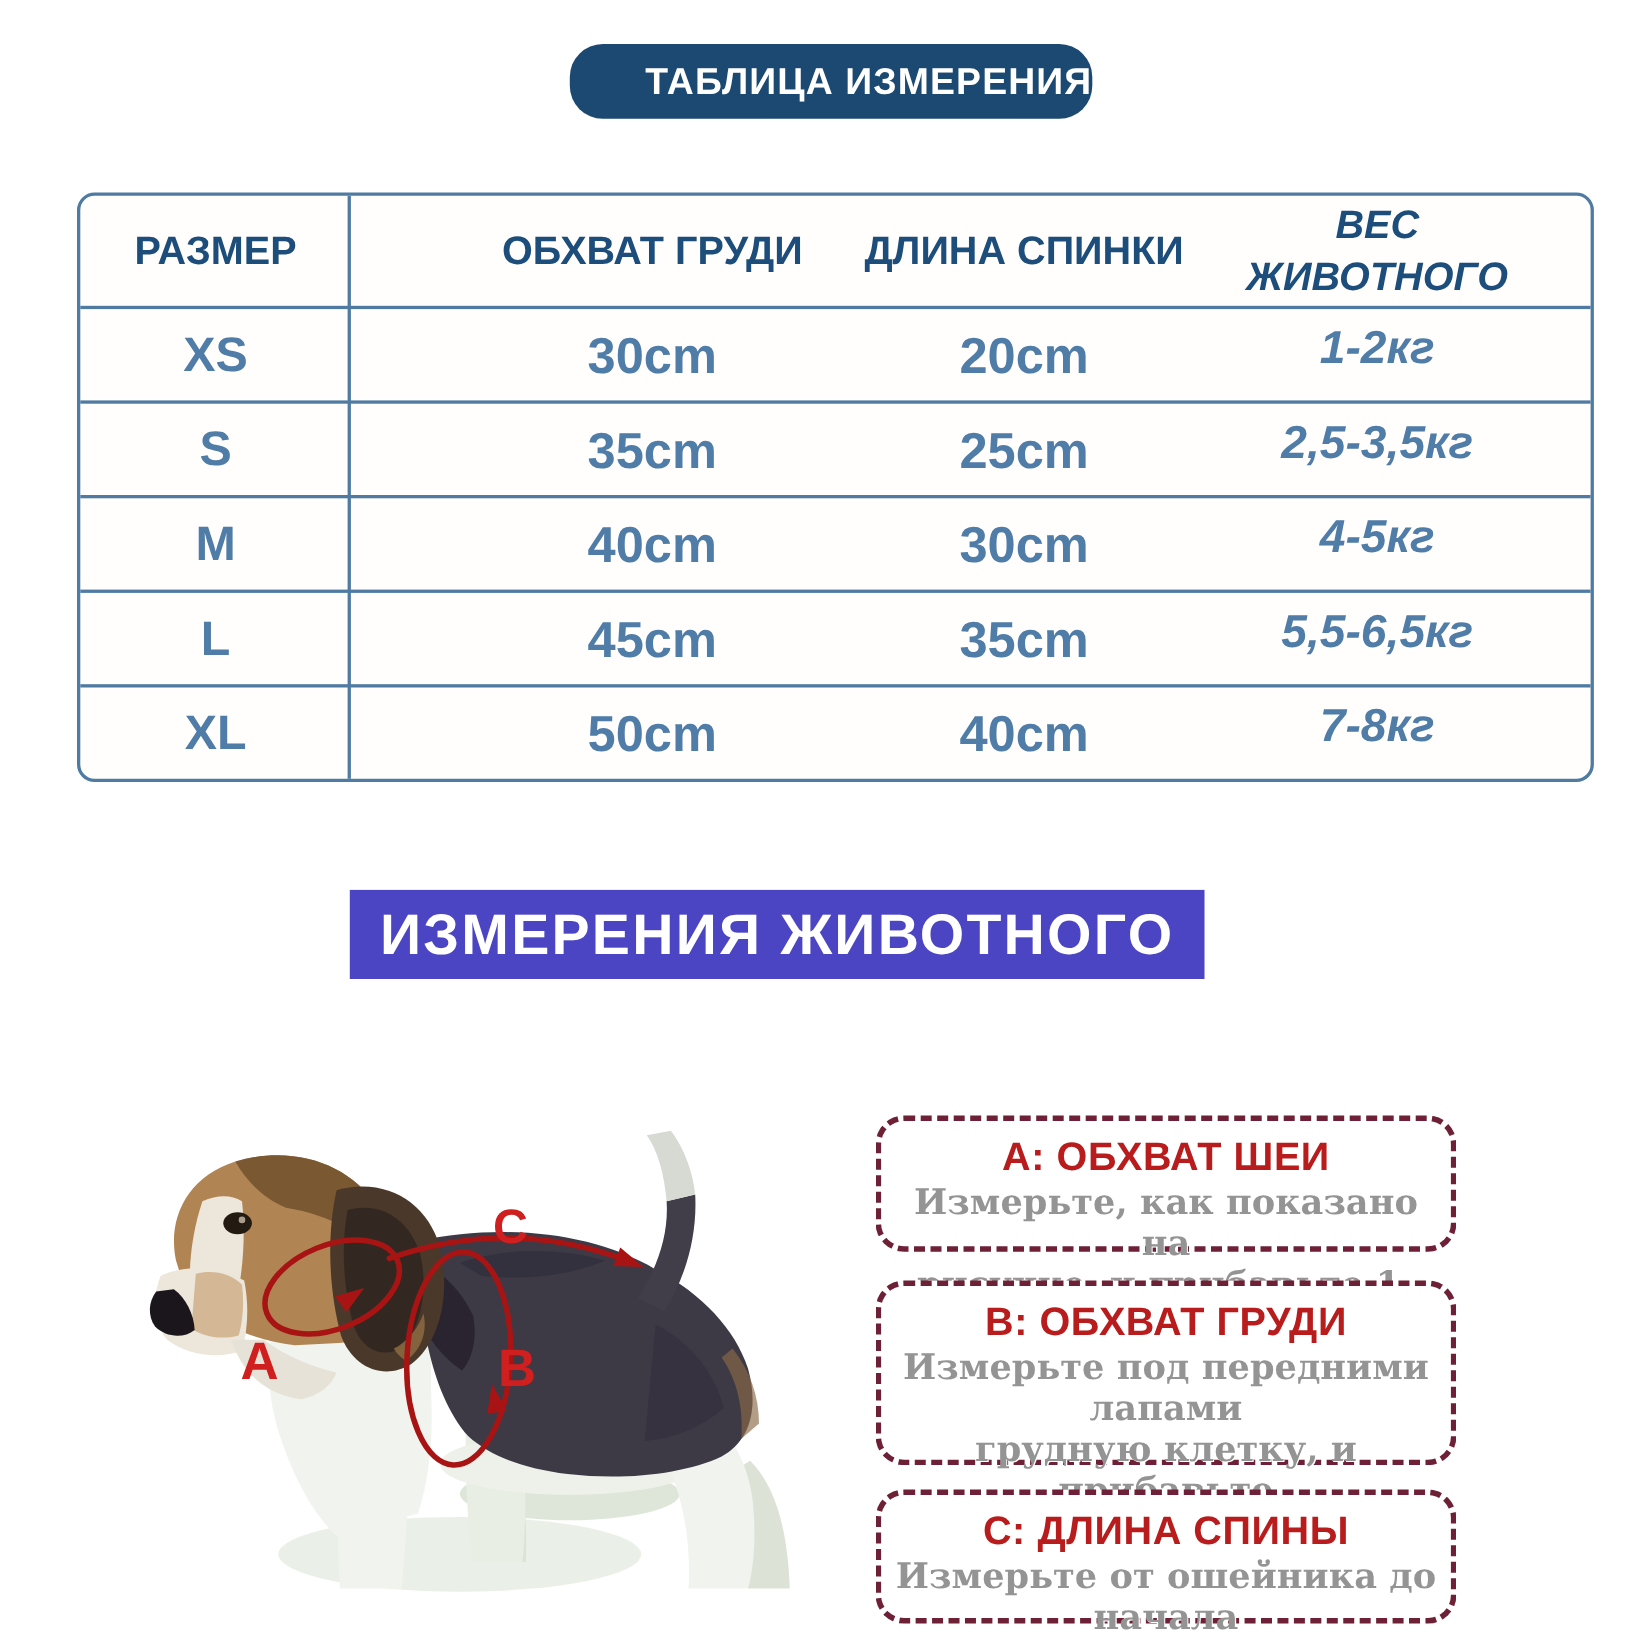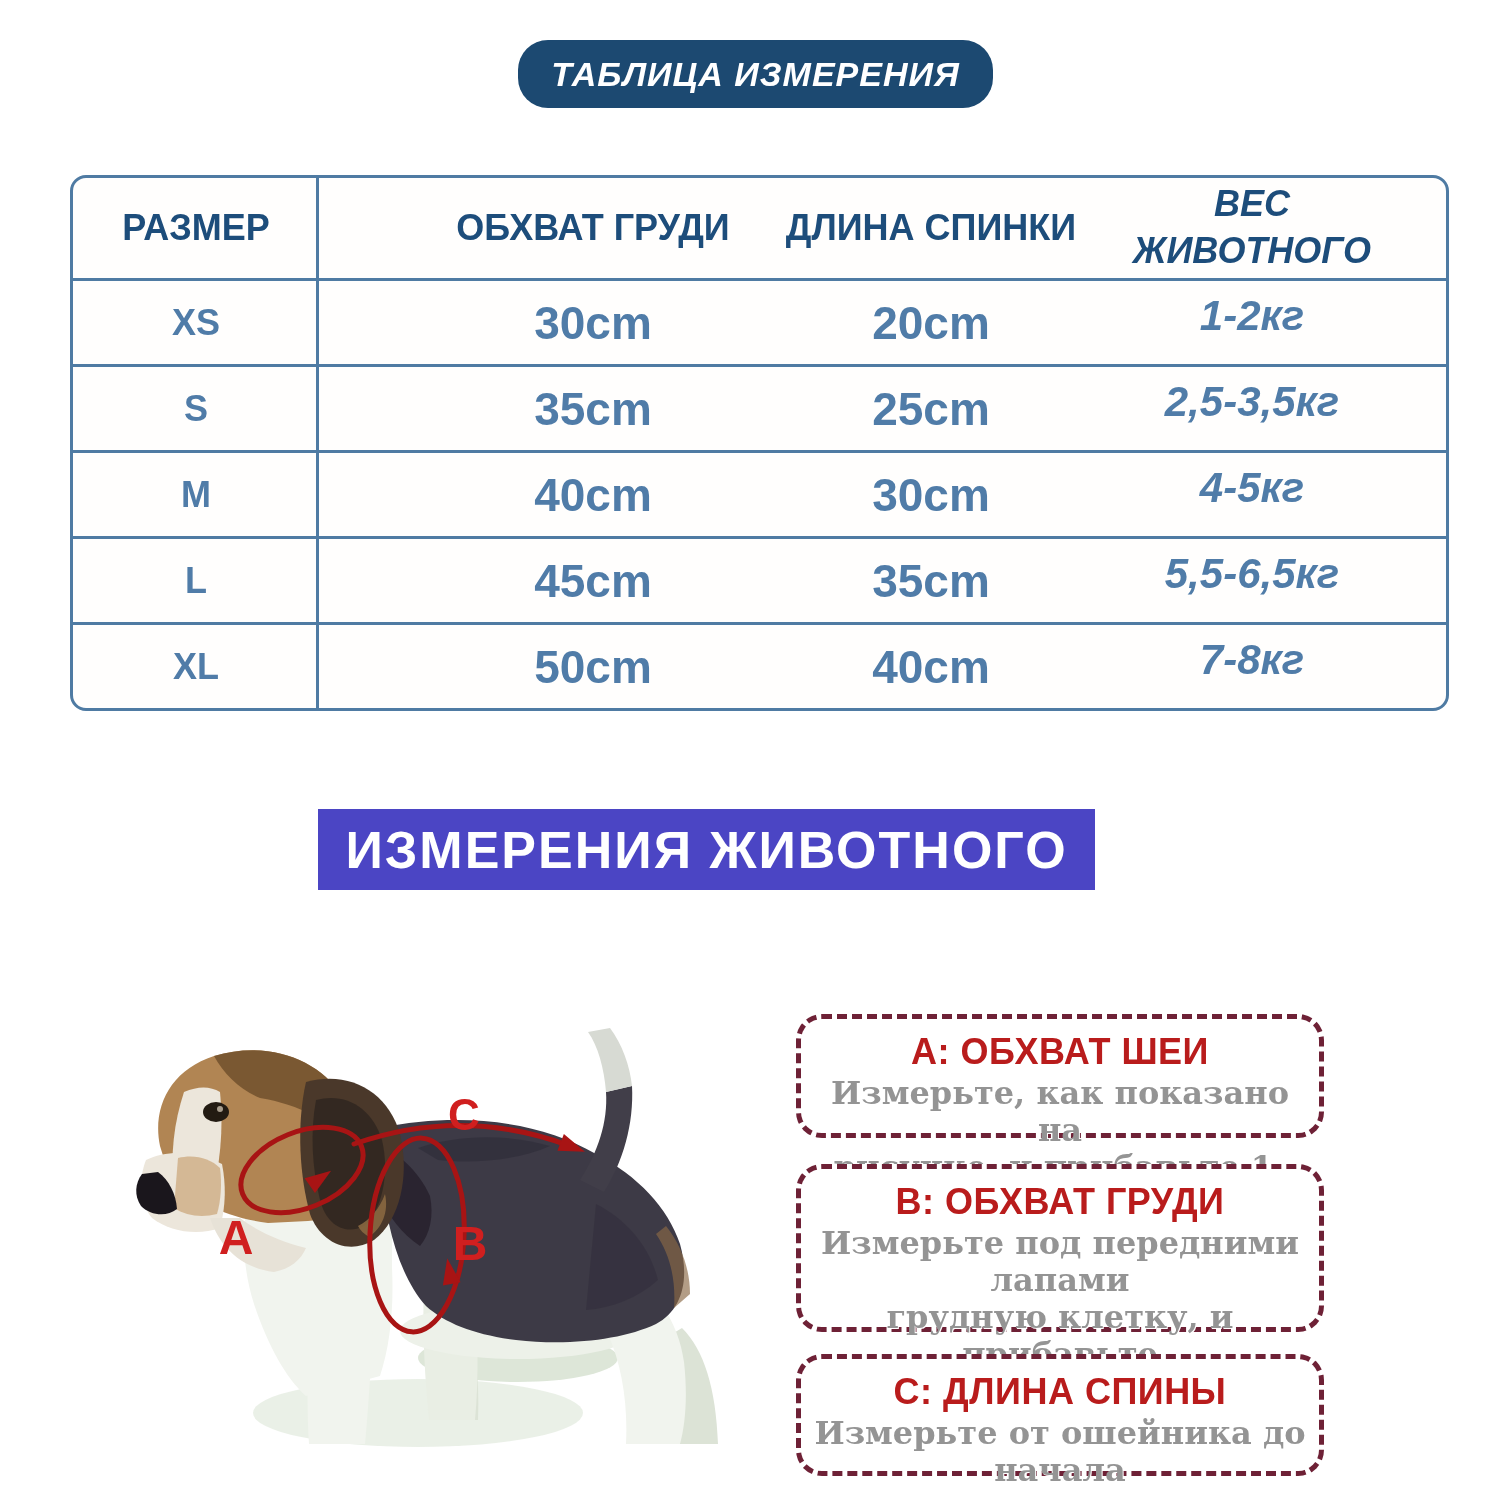--- a/index.html
+++ b/index.html
@@ -1,32 +1,32 @@
 <!DOCTYPE html>
 <html><head>
 <meta charset="utf-8">
 <style>
   html,body{margin:0;padding:0;background:#fff;}
   .page{position:relative;width:1500px;height:1500px;background:#ffffff;overflow:hidden;
         font-family:"Liberation Sans",sans-serif;}
 
   
   .badge{position:absolute;left:518px;top:40px;width:475px;height:68px;background:#1c4971;
-         border-radius:30px;display:flex;align-items:center;justify-content:center;font-style:italic;}
+         border-radius:30px;display:flex;align-items:center;justify-content:flex-end;}
   .badge span{color:#ffffff;font-size:34px;font-weight:bold;letter-spacing:1px;white-space:nowrap;}
 
   
   .size-table{position:absolute;left:70px;top:175px;width:1379px;height:536px;
               border:3px solid #4f7ba3;border-radius:16px;box-sizing:border-box;background:#fffefd;}
   .vdivider{position:absolute;left:243px;top:0;bottom:0;width:3px;background:#4f7ba3;}
   .thead{position:relative;height:100px;}
   .trow{position:relative;height:83px;border-top:3px solid #4f7ba3;}
   .cell{position:absolute;top:50%;transform:translate(-50%,-50%);white-space:nowrap;
         color:#507ca8;font-size:46px;font-weight:bold;}
-  .cell.c1{left:123px;font-size:36px;}
+  .cell.c1{left:123px;font-size:44px;}
   .cell.c2{left:520px;}
   .cell.c3{left:858px;}
   .cell.c4{left:1179px;top:calc(50% - 7px);font-size:42px;font-style:italic;}
   .thead .cell{color:#1d4d7b;font-size:36px;}
   .thead .cell.c1{font-size:36px;}
   .thead .cell.c4{top:50%;font-size:36px;white-space:normal;width:280px;text-align:center;line-height:1.3;}
 
   
   .banner{position:absolute;left:318px;top:809px;width:777px;height:81px;background:#4b45c4;
           display:flex;align-items:center;justify-content:center;}

